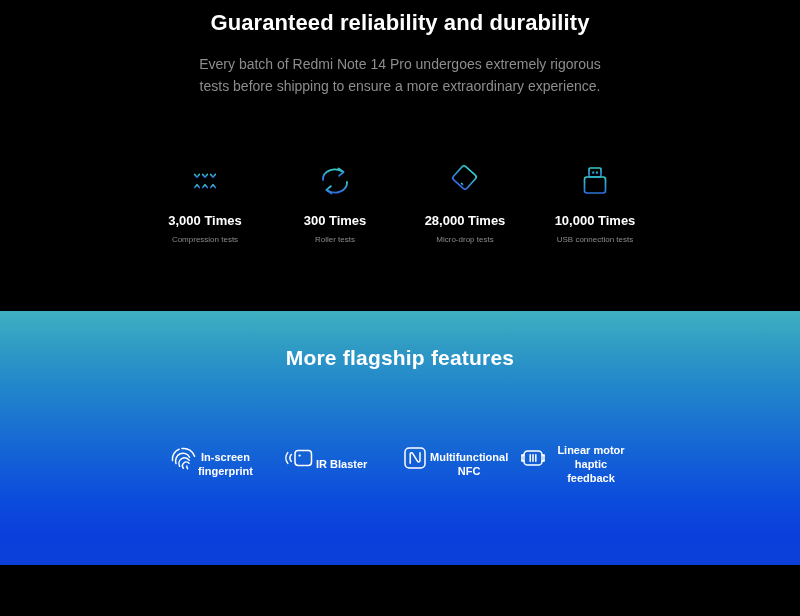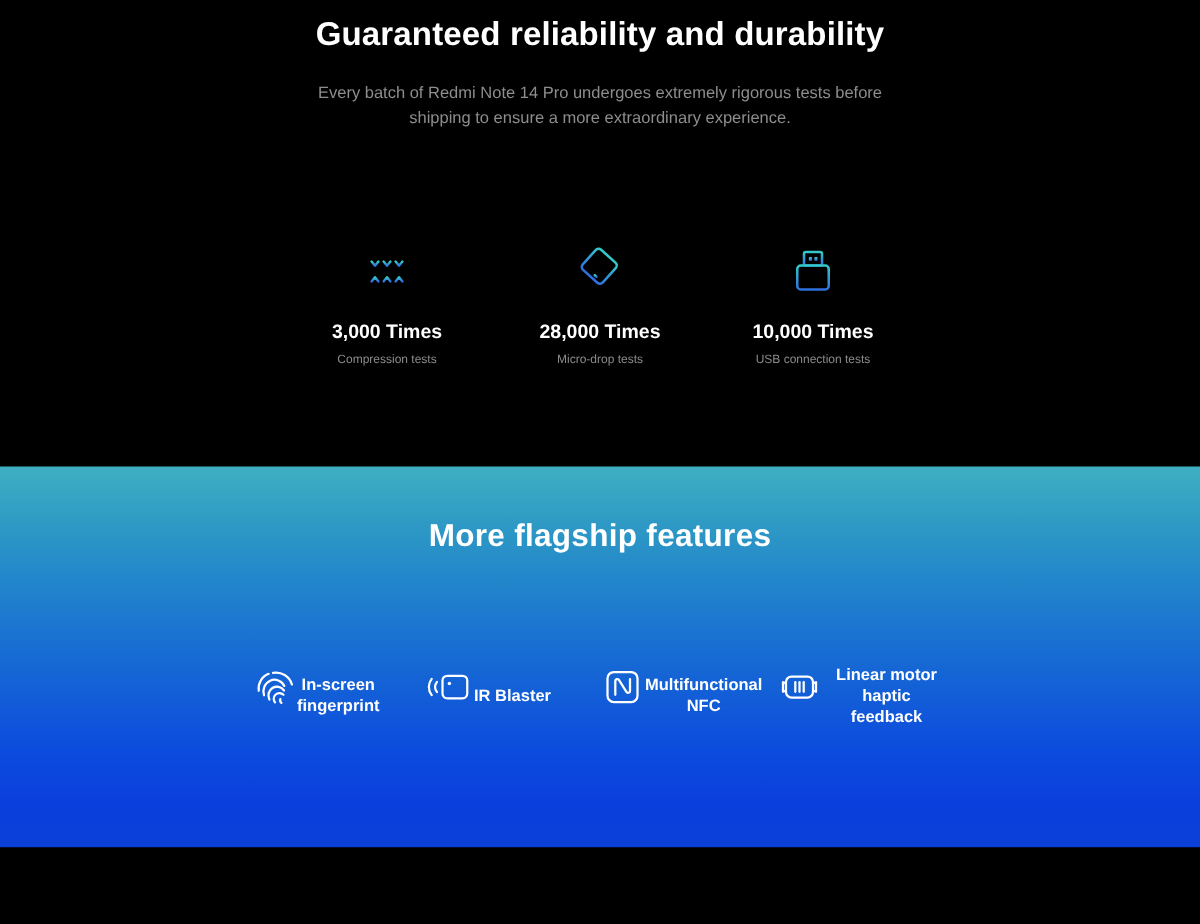--- a/index.html
+++ b/index.html
@@ -30,31 +30,31 @@
     font-size:22px;
     font-weight:700;
     margin-top:10px;
     letter-spacing:.1px;
   }
   .subcopy {
     margin: 18px auto 0;
     width: 410px;
     text-align:center;
     color:#8d8d8d;
-    font-size:11px;
+    font-size:14px;
     line-height:1.55;
     font-weight:400;
   }
 
   .stats-row {
     position:absolute;
     left:0; top:160px; width:800px;
     display:flex;
     justify-content:center;
-    gap:16px;
+    gap:4px;
   }
   .stat {
     width:126px;
     display:flex; flex-direction:column; align-items:center;
     text-align:center;
   }
   .stat + .stat { margin-left:0; }
   .stat-icon { height:42px; display:flex; align-items:center; justify-content:center; }
   .stat-value {
     color:#ffffff;
@@ -170,20 +170,40 @@
               <polyline points="17.7,26.6 20,23.8 22.3,26.6"></polyline>
               <line x1="28" y1="33" x2="28" y2="24"></line>
               <polyline points="25.7,26.6 28,23.8 30.3,26.6"></polyline>
             </g>
           </svg>
         </div>
         <div class="stat-value">3,000 Times</div>
         <div class="stat-label">Compression tests</div>
       </div>
 
+      <div class="stat">
+        <div class="stat-icon">
+          <svg width="40" height="40" viewBox="0 0 40 40" fill="none">
+            <defs>
+              <linearGradient id="g2" x1="0" y1="0" x2="0" y2="1">
+                <stop offset="0%" stop-color="#35c9c9"></stop>
+                <stop offset="100%" stop-color="#2f6fdd"></stop>
+              </linearGradient>
+            </defs>
+            <g stroke="url(#g2)" stroke-width="1.8" stroke-linecap="round" stroke-linejoin="round">
+              <path d="M8 19 A12 10 0 0 1 28 11"></path>
+              <polyline points="23.5,7.5 28.6,11.1 24.2,14.8"></polyline>
+              <path d="M32 21 A12 10 0 0 1 12 29"></path>
+              <polyline points="16.5,32.5 11.4,28.9 15.8,25.2"></polyline>
+            </g>
+          </svg>
+        </div>
+        <div class="stat-value">300 Times</div>
+        <div class="stat-label">Roller tests</div>
+      </div>
 
       <div class="stat">
         <div class="stat-icon">
           <svg width="40" height="40" viewBox="0 0 40 40" fill="none">
             <defs>
               <linearGradient id="g3" x1="0" y1="0" x2="0" y2="1">
                 <stop offset="0%" stop-color="#35c9c9"></stop>
                 <stop offset="100%" stop-color="#2f6fdd"></stop>
               </linearGradient>
             </defs>

